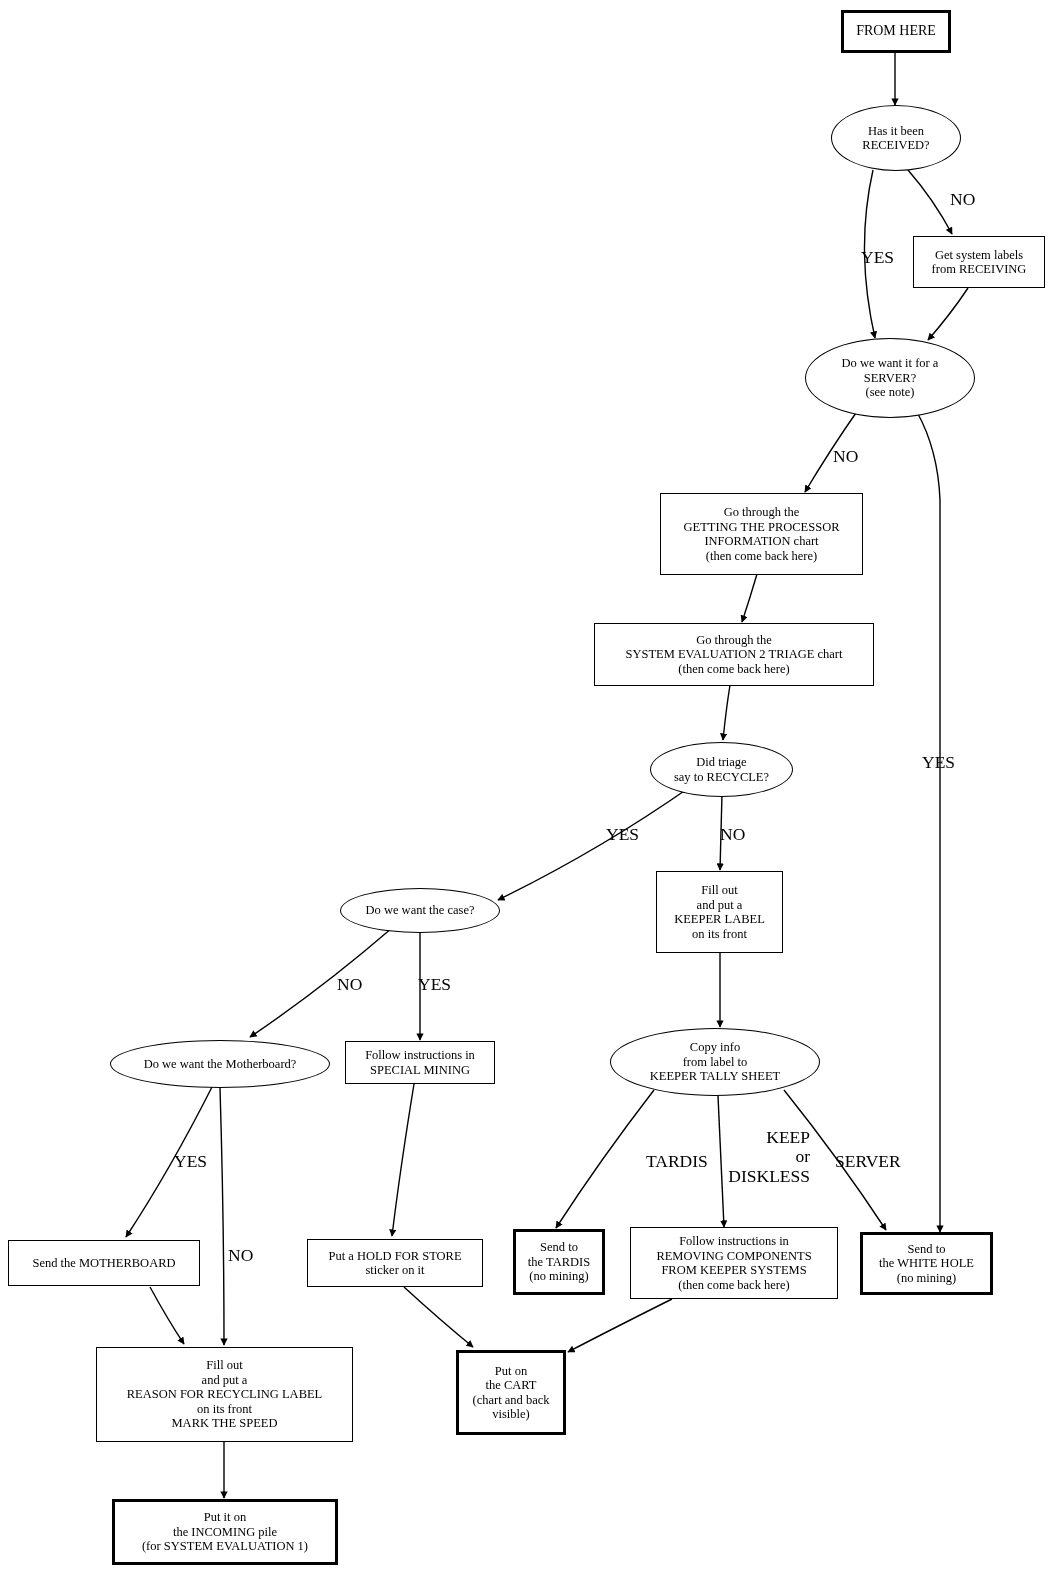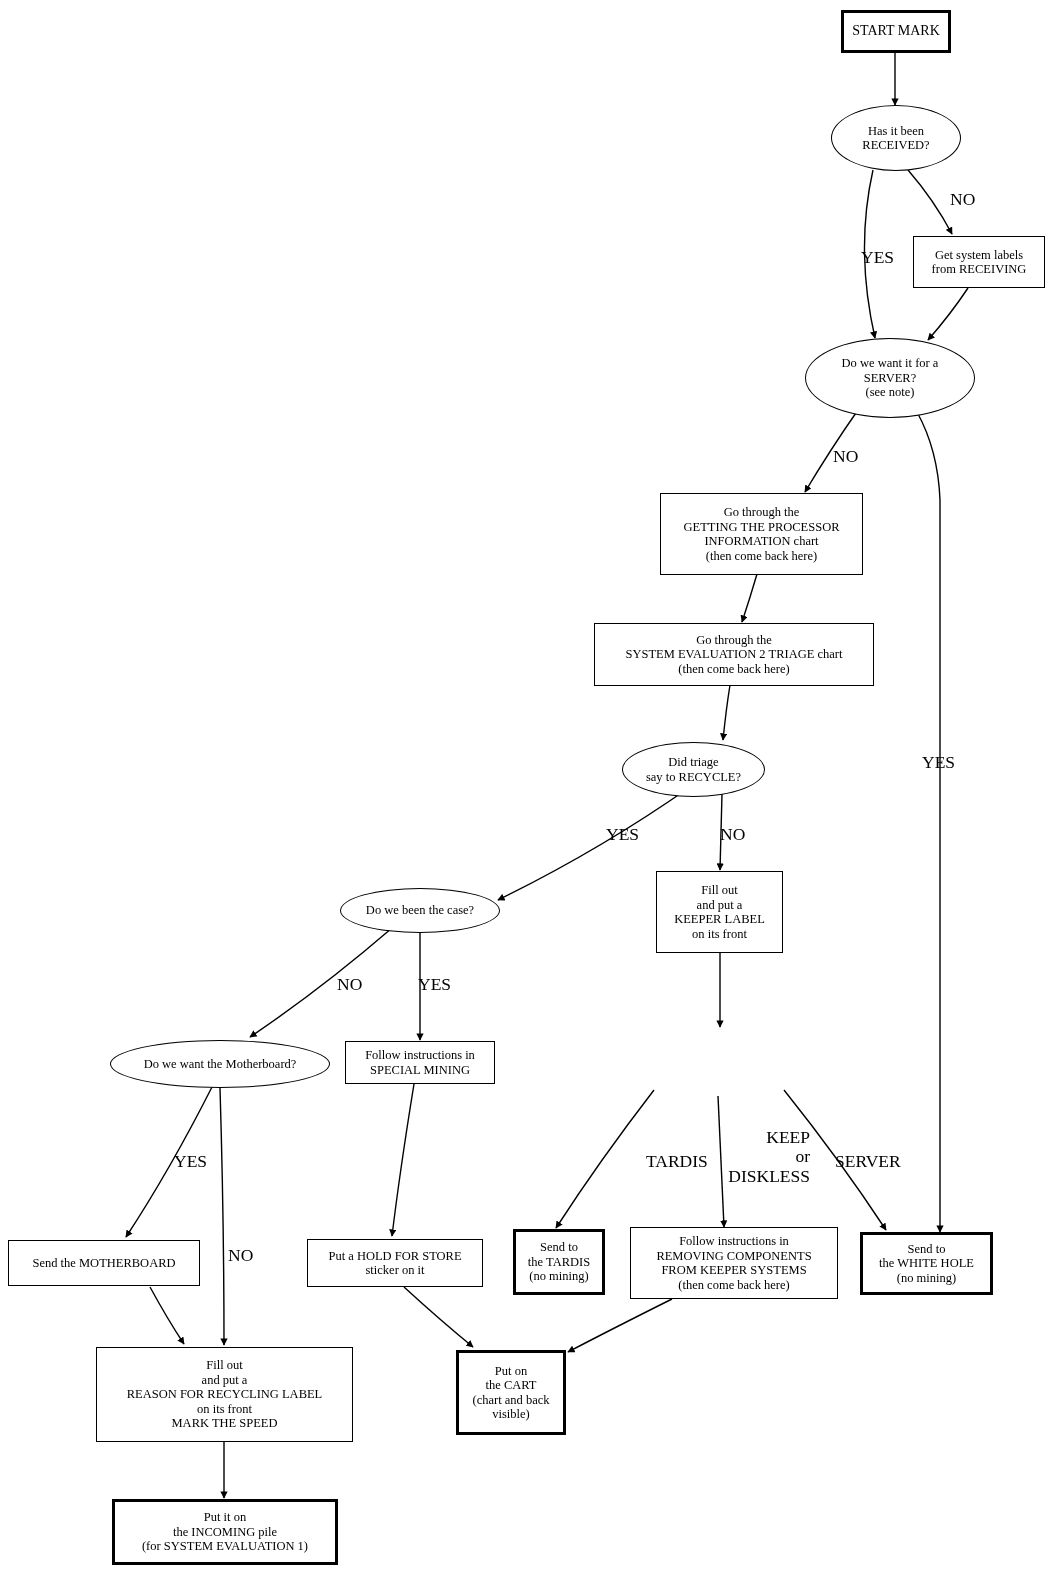--- a/index.html
+++ b/index.html
@@ -116,21 +116,21 @@
 
       <path d="M 404,1287 Q 440,1320 473,1347"></path>
 
       <path d="M 672,1299 Q 610,1330 568,1352"></path>
 
       <path d="M 224,1442 L 224,1498"></path>
     </g>
   </svg>
 
   <div class="node box bold fs14" style="left:841px; top:10px; width:110px; height:43px;">
-    <span class="txt">START MARK</span>
+    <span class="txt">FROM HERE</span>
   </div>
 
   <div class="node ellipse fs12" style="left:831px; top:105px; width:130px; height:66px;">
     <span class="txt" style="white-space:pre-line;">Has it been
 RECEIVED?</span>
   </div>
 
   <div class="node box fs12" style="left:913px; top:236px; width:132px; height:52px;">
     <span class="txt" style="white-space:pre-line;">Get system labels
 from RECEIVING</span>
@@ -148,45 +148,50 @@
 INFORMATION chart
 (then come back here)</span>
   </div>
 
   <div class="node box fs12" style="left:594px; top:623px; width:280px; height:63px;">
     <span class="txt" style="white-space:pre-line;">Go through the
 SYSTEM EVALUATION 2 TRIAGE chart
 (then come back here)</span>
   </div>
 
-  <div class="node ellipse fs12" style="left:622px; top:742px; width:143px; height:55px;">
+  <div class="node ellipse fs12" style="left:650px; top:742px; width:143px; height:55px;">
     <span class="txt" style="white-space:pre-line;">Did triage
 say to RECYCLE?</span>
   </div>
 
   <div class="node box fs12" style="left:656px; top:871px; width:127px; height:82px;">
     <span class="txt" style="white-space:pre-line;">Fill out
 and put a
 KEEPER LABEL
 on its front</span>
   </div>
 
   <div class="node ellipse fs12" style="left:340px; top:888px; width:160px; height:45px;">
-    <span class="txt">Do we been the case?</span>
+    <span class="txt">Do we want the case?</span>
   </div>
 
   <div class="node box fs12" style="left:345px; top:1041px; width:150px; height:43px;">
     <span class="txt" style="white-space:pre-line;">Follow instructions in
 SPECIAL MINING</span>
   </div>
 
   <div class="node ellipse fs12" style="left:110px; top:1040px; width:220px; height:48px;justify-content:center;">
     <span class="txt">Do we want the Motherboard?</span>
   </div>
 
+  <div class="node ellipse fs12" style="left:610px; top:1028px; width:210px; height:68px;">
+    <span class="txt" style="white-space:pre-line;">Copy info
+from label to
+KEEPER TALLY SHEET</span>
+  </div>
 
   <div class="node box fs12" style="left:8px; top:1240px; width:192px; height:46px;">
     <span class="txt">Send the MOTHERBOARD</span>
   </div>
 
   <div class="node box fs12" style="left:307px; top:1239px; width:176px; height:48px;">
     <span class="txt" style="white-space:pre-line;">Put a HOLD FOR STORE
 sticker on it</span>
   </div>
 

